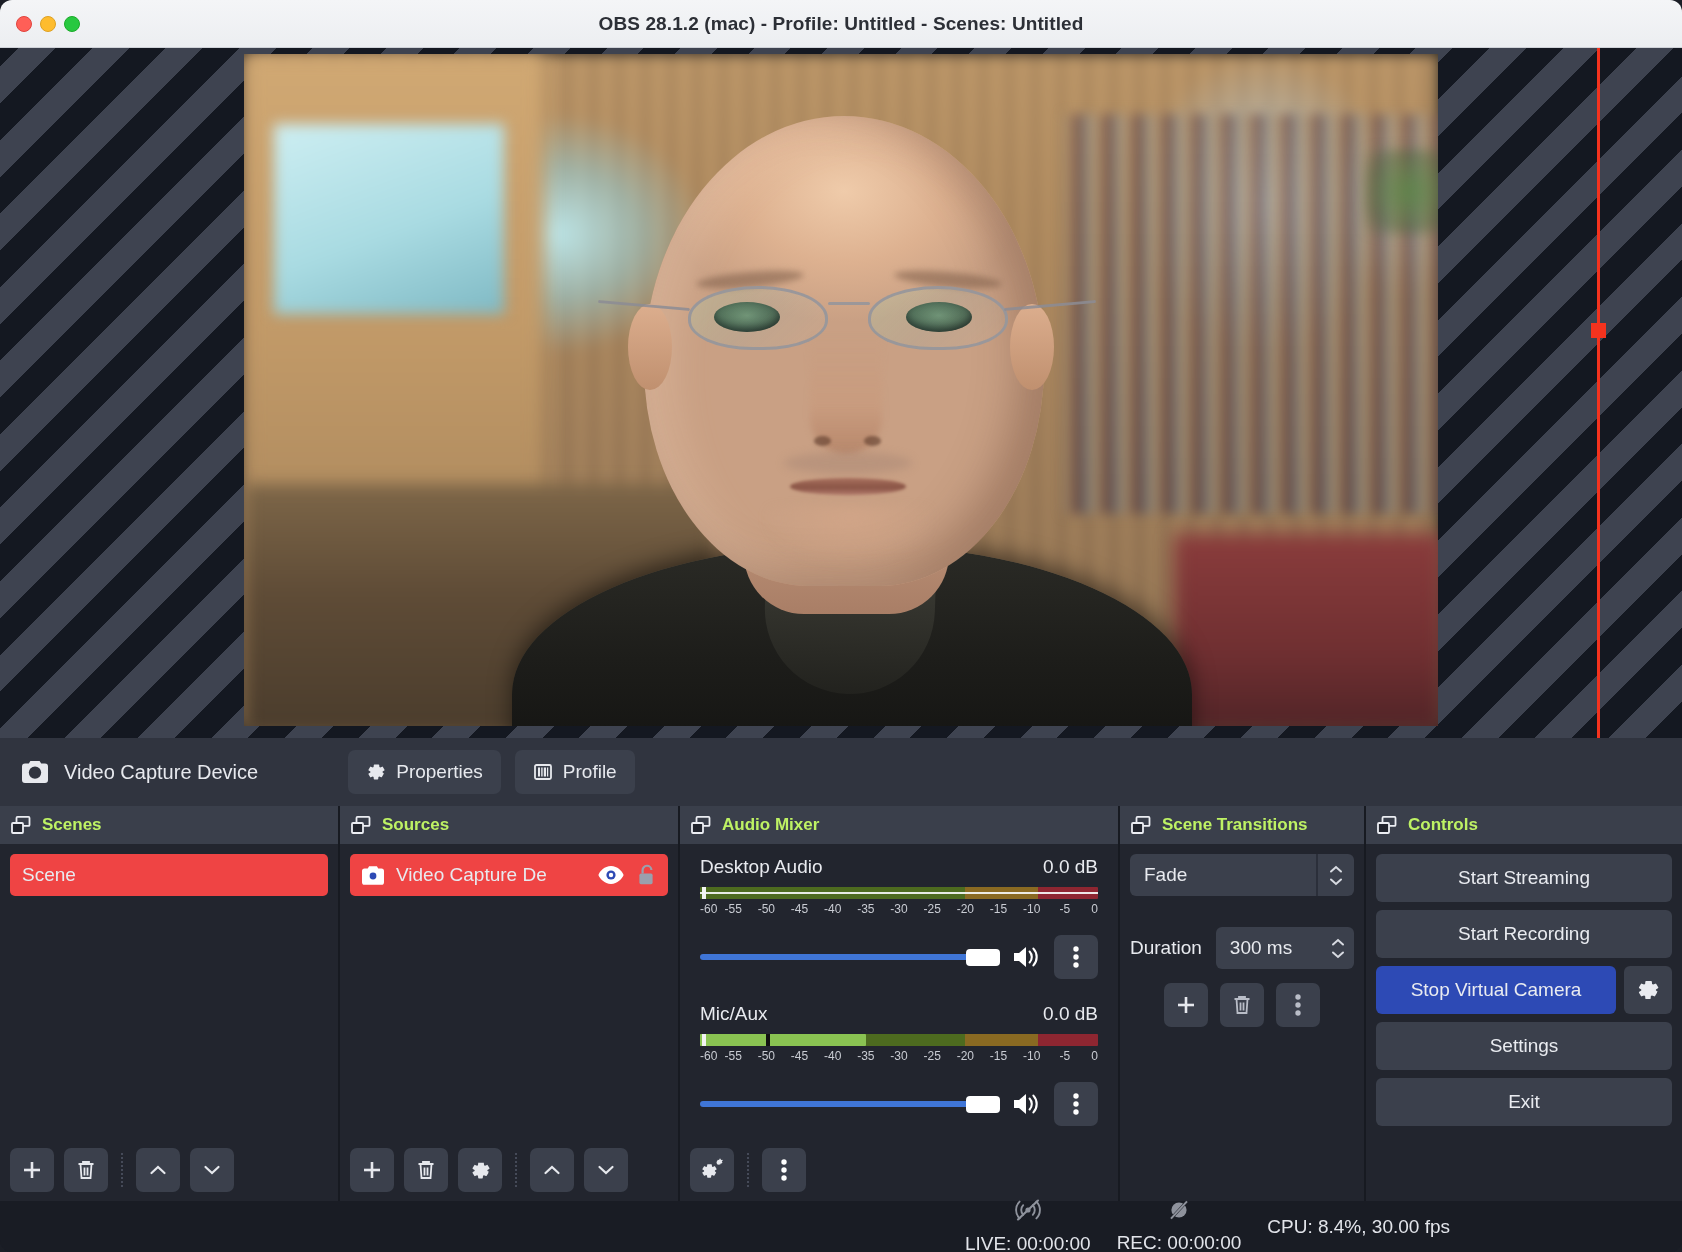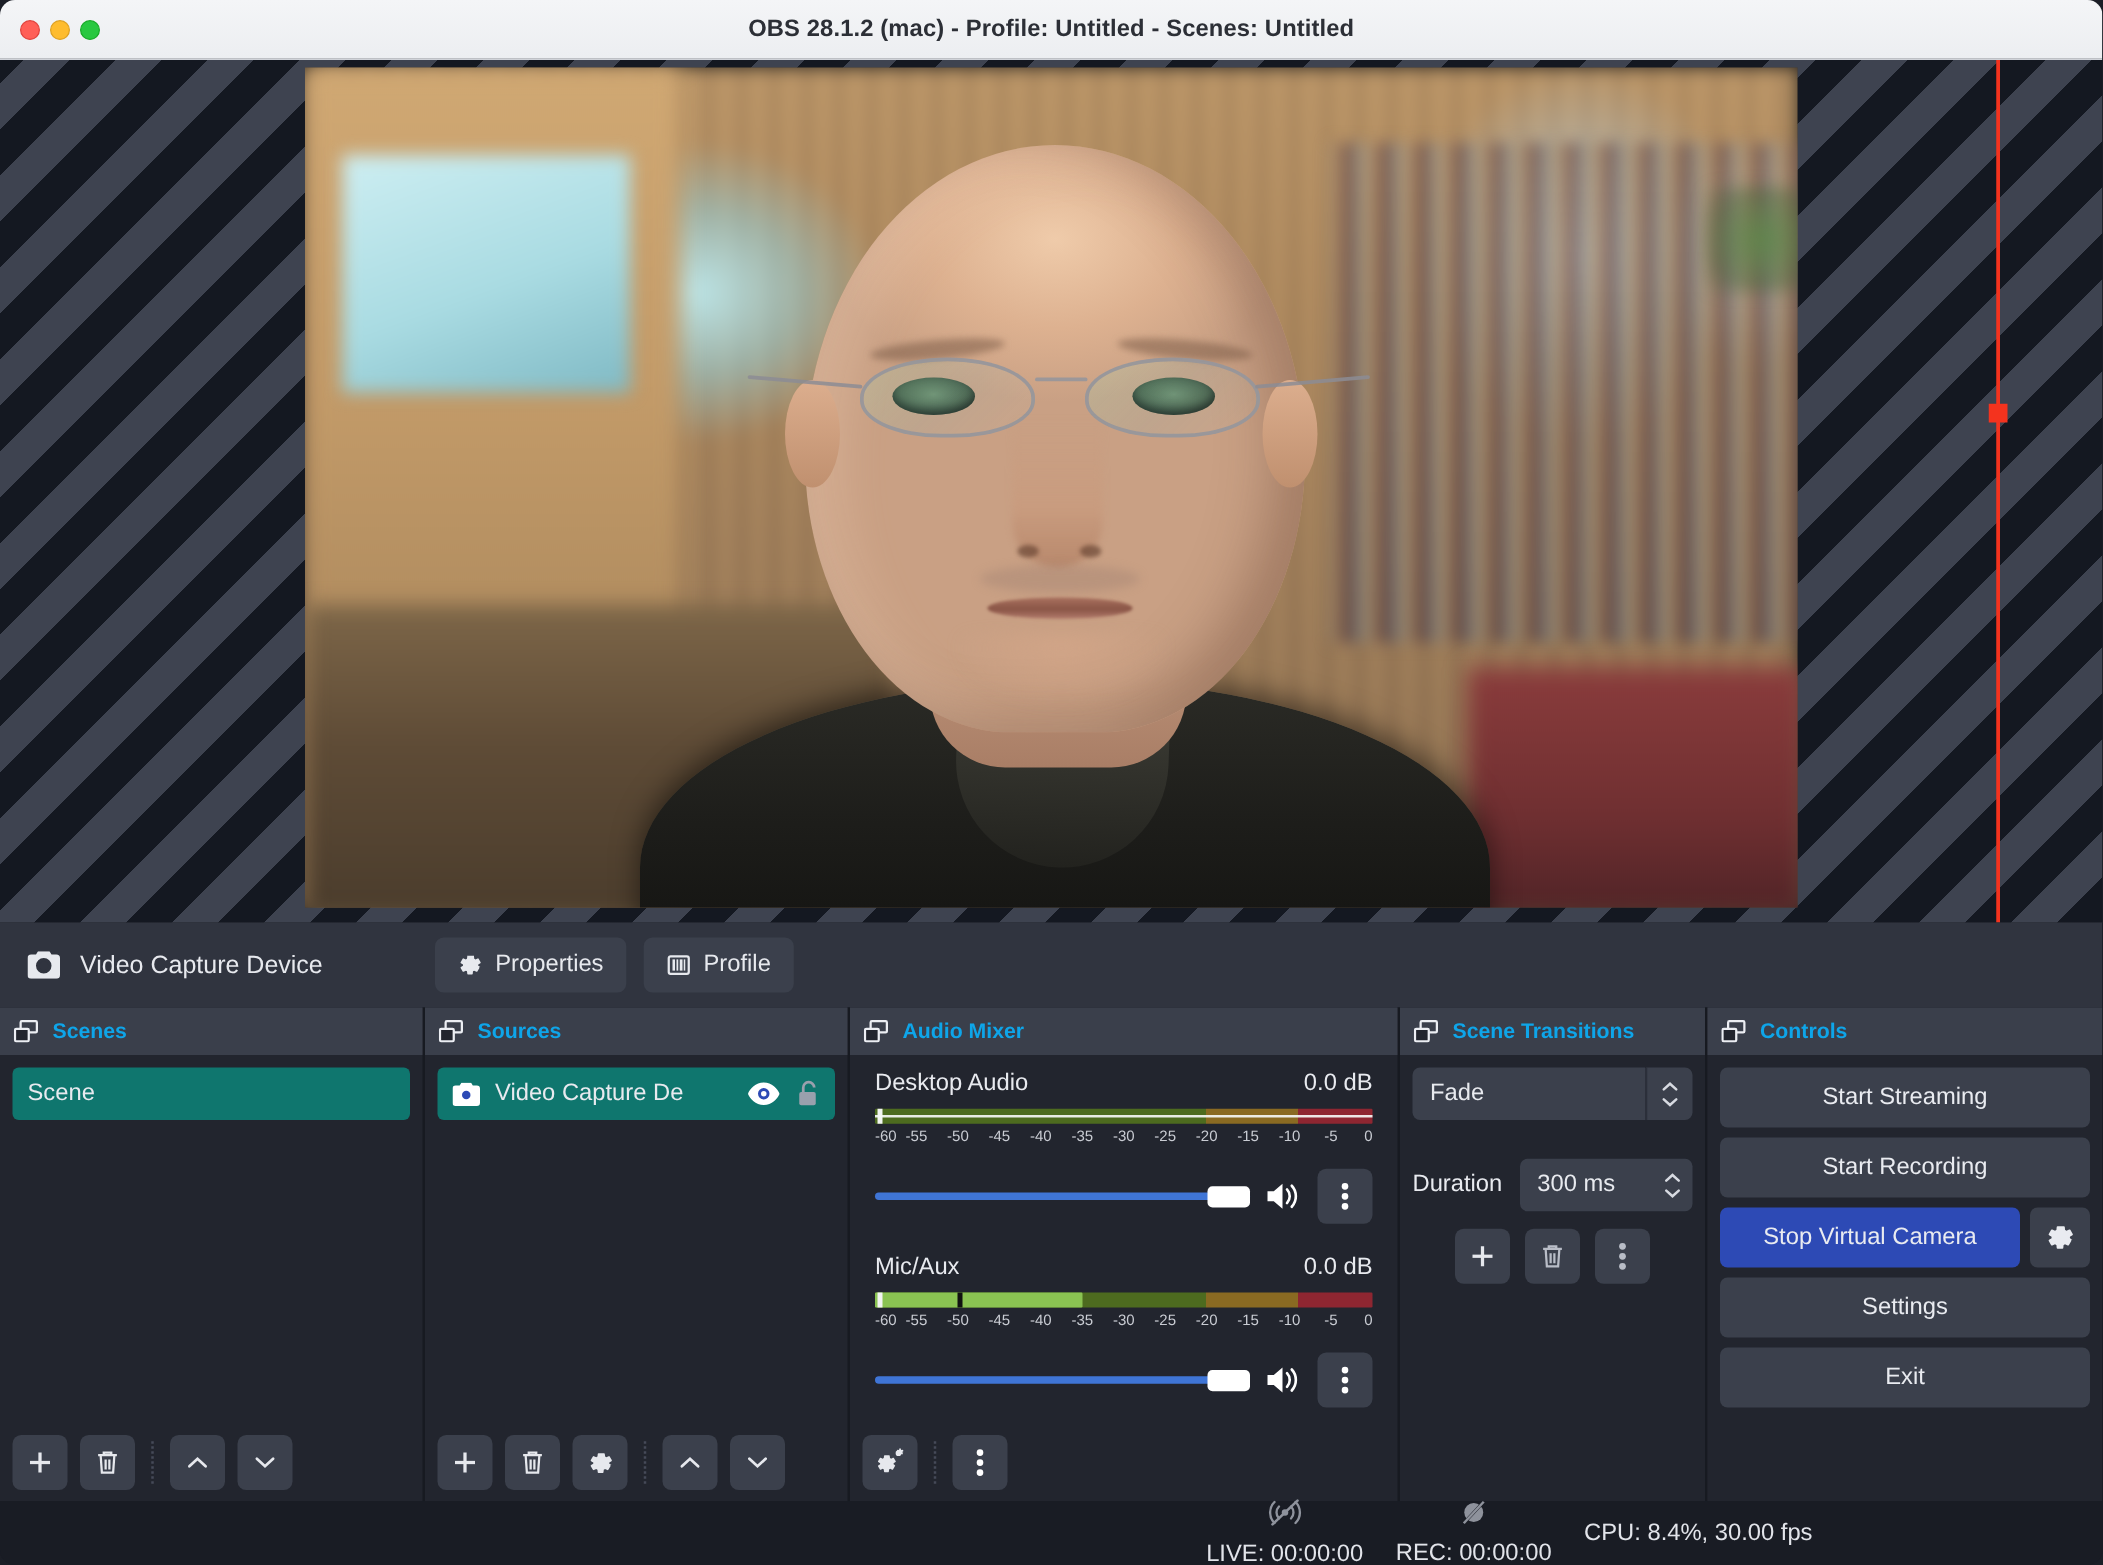--- a/index.html
+++ b/index.html
@@ -260,39 +260,39 @@
   .dock {
     background: #22252e;
     display: flex; flex-direction: column;
     border-right: 2px solid #171a21;
   }
   .dock:last-child { border-right: none; }
   .dock-title {
     height: 38px; background: #3a3f4b;
     display: flex; align-items: center; gap: 11px;
     padding-left: 11px;
-    font-size: 17px; font-weight: bold; color: #0ea5e9;
+    font-size: 17px; font-weight: bold; color: #bef264;
   }
   .dock-body { flex: 1; padding: 10px; position: relative; overflow: hidden; }
   .dock-foot { height: 62px; display: flex; align-items: center; gap: 10px; padding: 0 10px; }
 
   .dock-scenes      { width: 340px; }
   .dock-sources     { width: 340px; }
   .dock-mixer       { width: 440px; }
   .dock-transitions { width: 246px; }
   .dock-controls    { width: 316px; }
 
   .list-row {
     height: 42px; border-radius: 5px;
     display: flex; align-items: center;
     padding: 0 12px; gap: 12px;
     font-size: 19px; color: #e8eaef;
     cursor: pointer;
   }
-  .list-row.selected { background: #0f766e; }
+  .list-row.selected { background: #ef4444; }
 
   .src-row-spacer { flex: 1; }
 
   .icon-btn {
     width: 44px; height: 44px;
     background: #3b404c; border: none; border-radius: 7px;
     display: flex; align-items: center; justify-content: center;
     cursor: pointer; color: #e6e8ed;
   }
   .foot-sep { width: 2px; height: 34px; border-left: 2px dotted #454a58; margin: 0 3px; }

